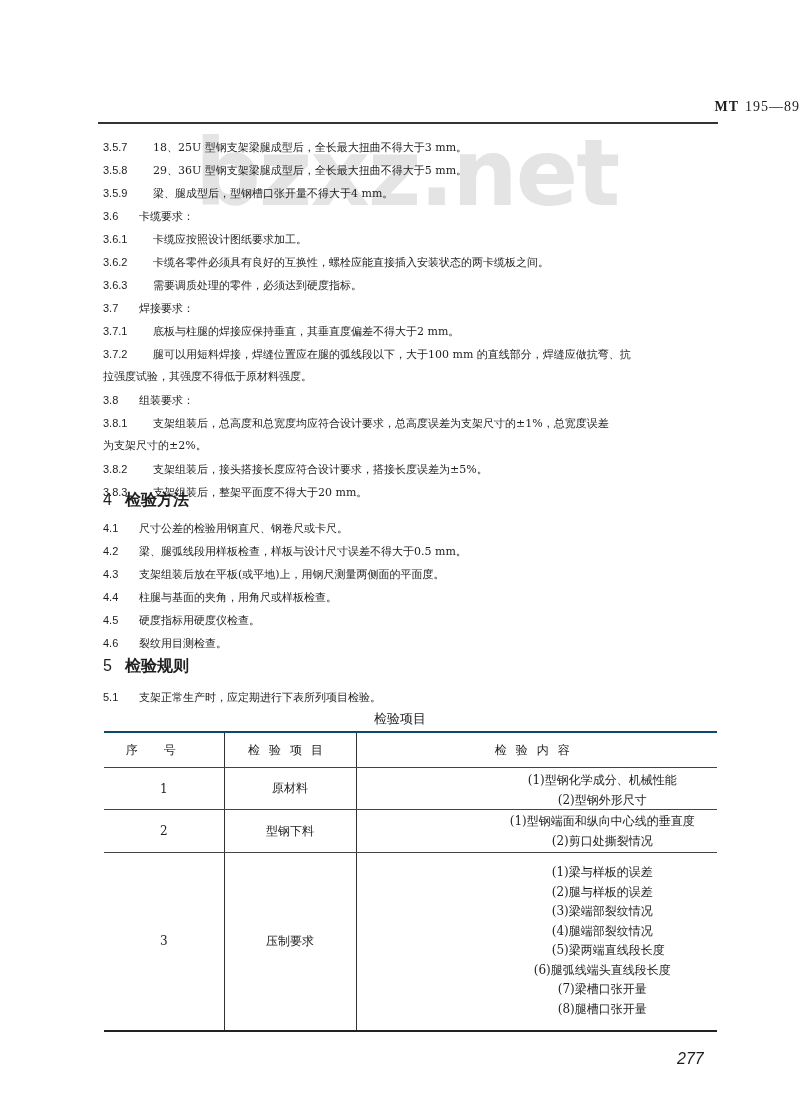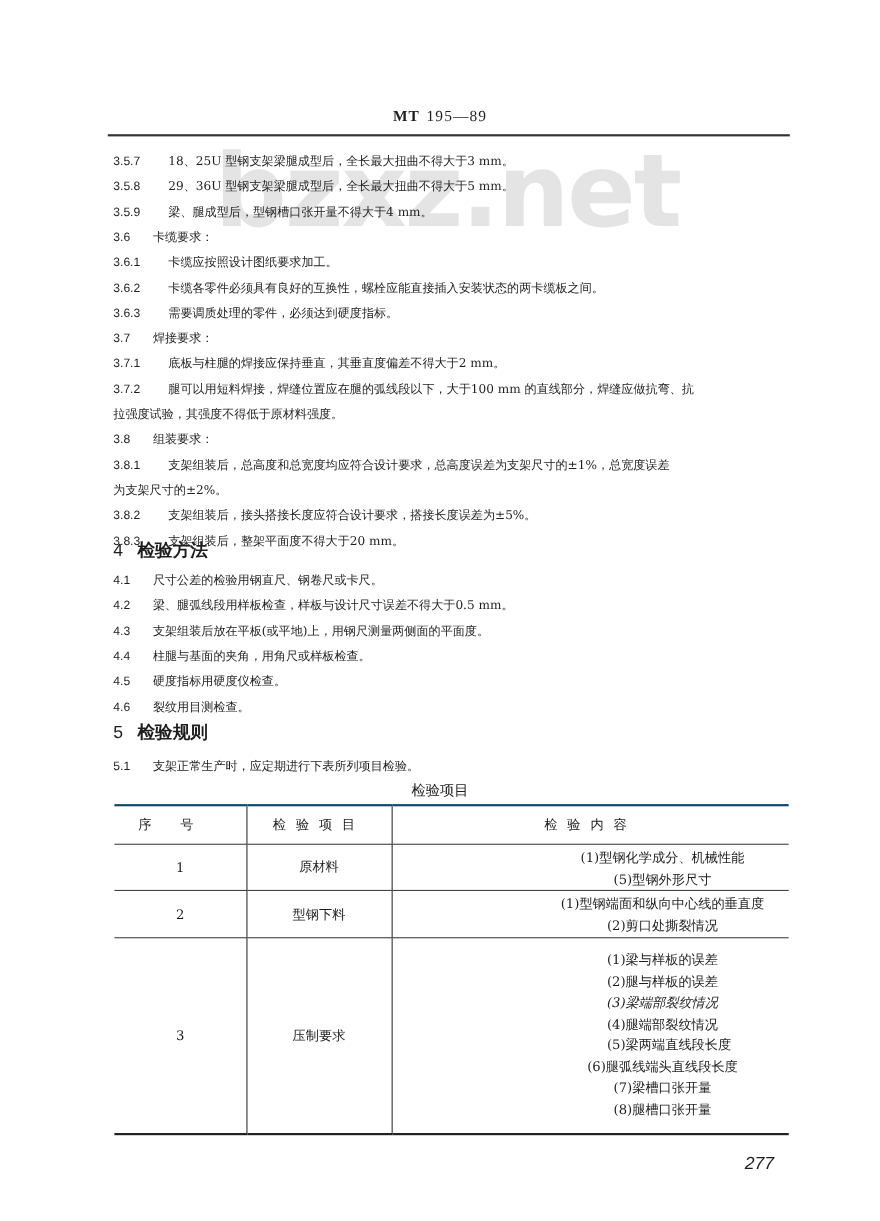--- a/index.html
+++ b/index.html
@@ -8,21 +8,21 @@
     font-family: "DejaVu Serif", "Liberation Serif", serif;
     color: #1e1e1e;
   }
   .watermark {
     position: absolute; left: 195px; top: 128px;
     font-family: "DejaVu Sans", "Liberation Sans", sans-serif;
     font-weight: bold; font-size: 92px; letter-spacing: -2px;
     color: #e4e4e4; line-height: 1; z-index: 0; user-select: none;
   }
   .header-code {
-    position: absolute; left: 0; width: 800px; top: 99px; text-align: center;
+    position: absolute; left: 0; width: 800px; top: 99px; text-align: right;
     font-size: 14px; letter-spacing: 1px; font-family: "Liberation Serif", serif;
     z-index: 1;
   }
   .header-code .mt { font-weight: bold; margin-right: 6px; }
   .header-rule {
     position: absolute; left: 98px; width: 620px; top: 122px; height: 0;
     border-top: 2px solid #333; z-index: 1;
   }
   .line {
     position: absolute; left: 103px; font-size: 11px; line-height: 18px;
@@ -113,38 +113,38 @@
       <th>检验项目</th>
       <th>检验内容</th>
     </tr>
   </thead>
   <tbody>
     <tr style="height:42px;">
       <td>1</td>
       <td>原材料</td>
       <td class="content">
         <div>(1)型钢化学成分、机械性能</div>
-        <div style="line-height:18px;">(5)型钢外形尺寸</div>
+        <div style="line-height:18px;">(2)型钢外形尺寸</div>
       </td>
     </tr>
     <tr style="height:43px;">
       <td>2</td>
       <td>型钢下料</td>
       <td class="content">
         <div style="line-height:20px;">(1)型钢端面和纵向中心线的垂直度</div>
         <div style="line-height:20px;">(2)剪口处撕裂情况</div>
       </td>
     </tr>
     <tr style="height:178px;">
       <td>3</td>
       <td>压制要求</td>
       <td class="content">
         <div style="line-height:19.5px;">(1)梁与样板的误差</div>
         <div style="line-height:19.5px;">(2)腿与样板的误差</div>
-        <div style="line-height:19.5px;font-style:italic;">(3)梁端部裂纹情况</div>
+        <div style="line-height:19.5px;">(3)梁端部裂纹情况</div>
         <div style="line-height:19.5px;">(4)腿端部裂纹情况</div>
         <div style="line-height:19.5px;margin-left:12px;">(5)梁两端直线段长度</div>
         <div style="line-height:19.5px;">(6)腿弧线端头直线段长度</div>
         <div style="line-height:19.5px;">(7)梁槽口张开量</div>
         <div style="line-height:19.5px;">(8)腿槽口张开量</div>
       </td>
     </tr>
   </tbody>
 </table>
 

